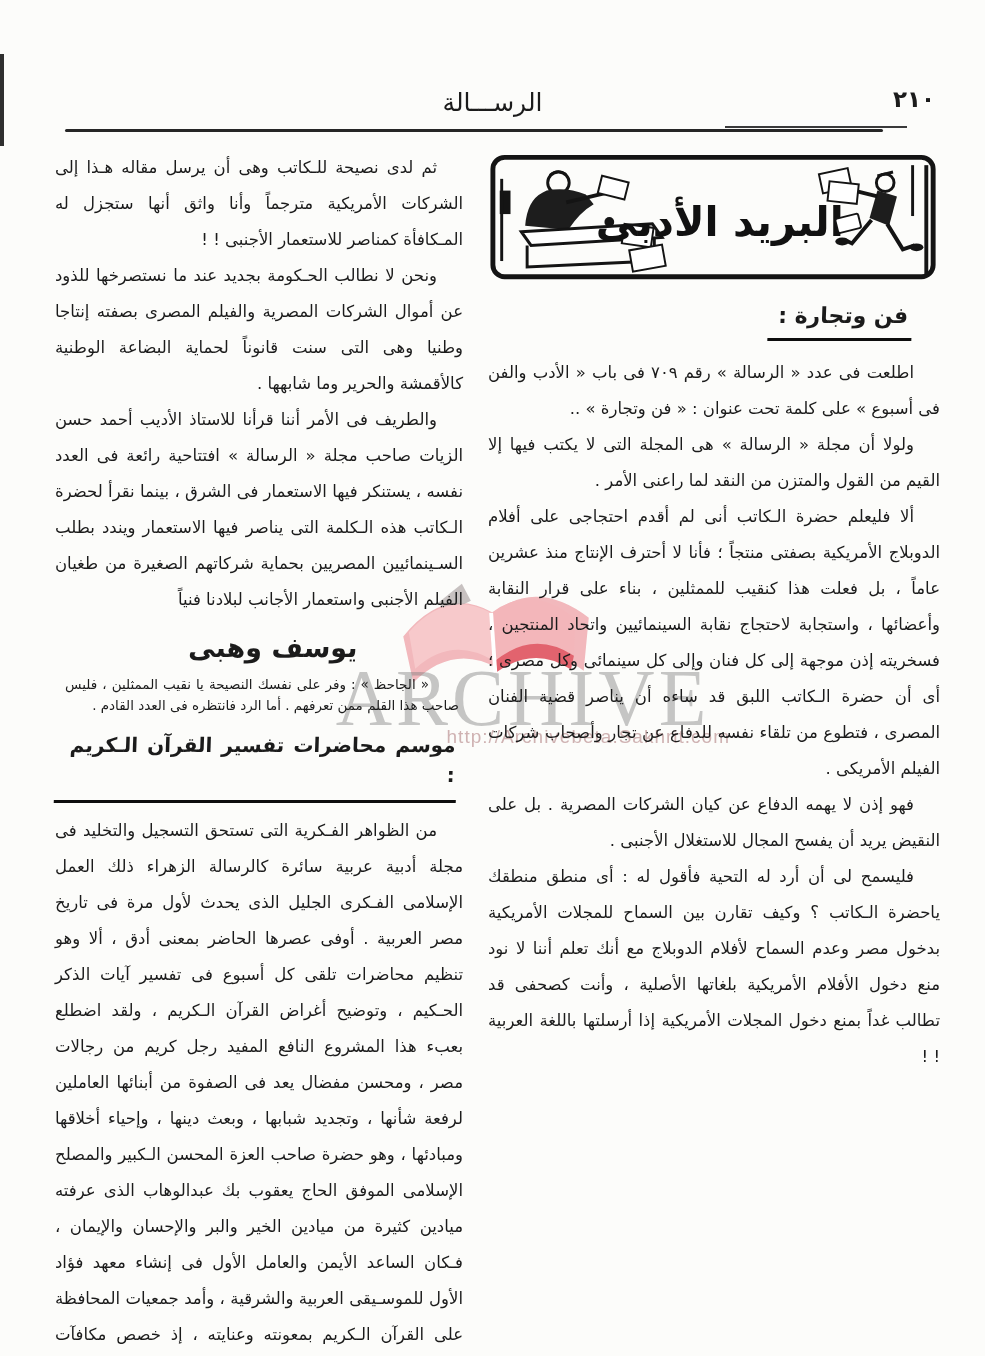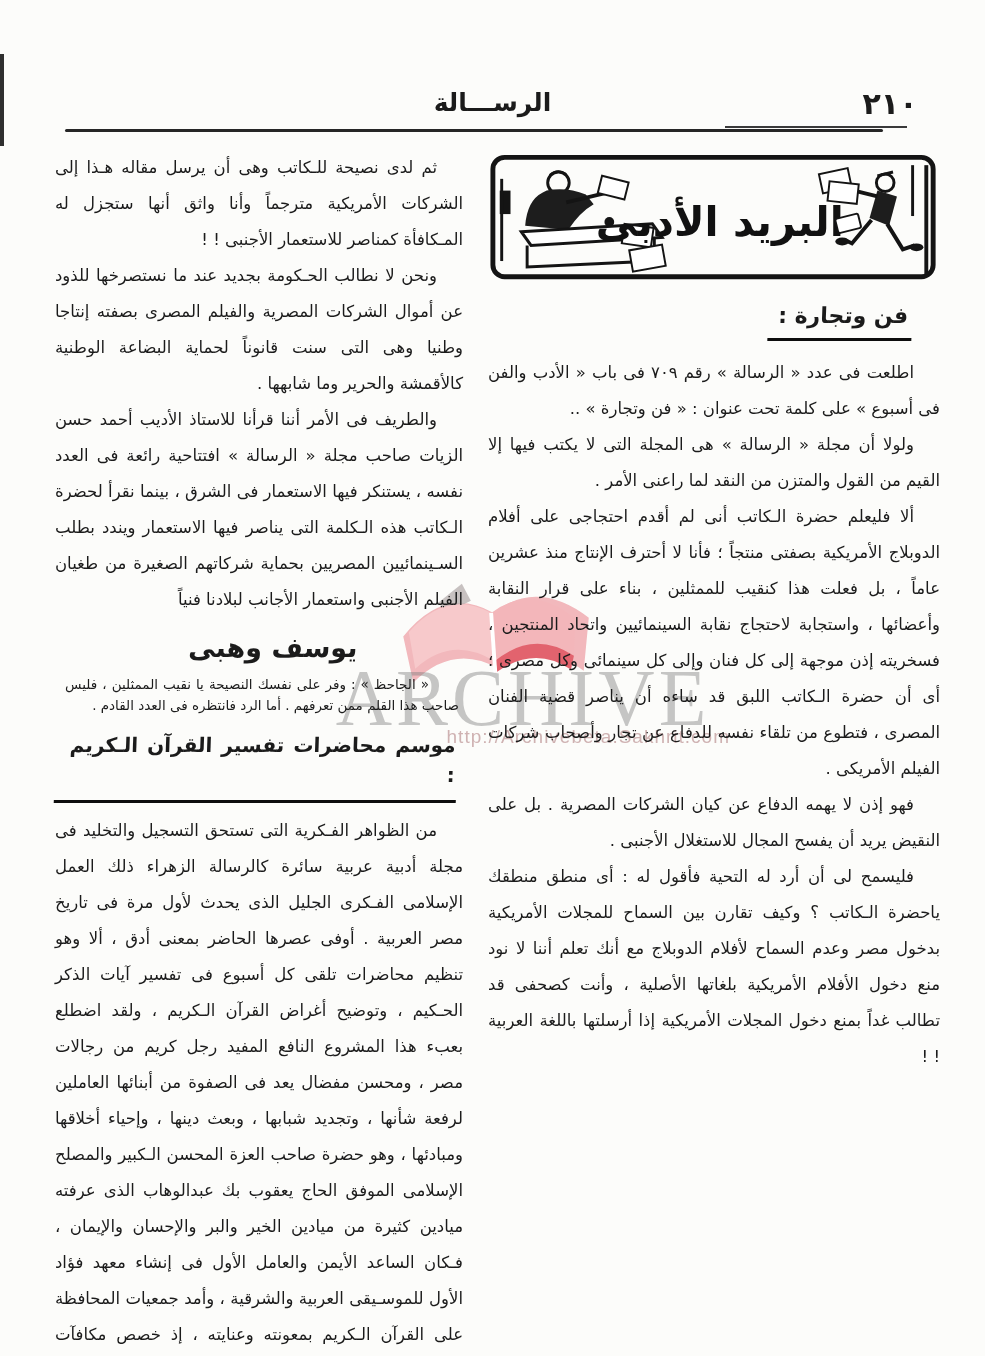--- a/index.html
+++ b/index.html
@@ -11,25 +11,25 @@
     overflow:hidden;
     font-family:"DejaVu Sans",sans-serif;
     color:#1b1b1b;
     direction:rtl;
   }
   
   .edge-sliver{position:absolute;left:0;top:54px;width:4px;height:92px;background:#2f2f2f;}
   
   .mag-title{
     position:absolute;top:88px;left:0;width:985px;text-align:center;
-    font-size:25px;font-weight:bold;letter-spacing:1px;
+    font-size:25px;font-weight:normal;letter-spacing:1px;
   }
   .page-num{
     position:absolute;top:86px;left:845px;width:90px;
-    font-size:30px;font-weight:bold;text-align:center;direction:ltr;
+    font-size:23px;font-weight:bold;text-align:right;direction:ltr;
   }
   .head-rule{position:absolute;top:129px;left:65px;width:818px;height:3px;background:#262626;border-radius:2px;}
   .head-rule2{position:absolute;top:126px;left:725px;width:182px;height:2px;background:#3a3a3a;}
   
   .col{position:absolute;top:150px;font-size:16.5px;line-height:36px;text-align:justify;z-index:2;}
   .col p{margin:0;text-indent:26px;}
   .col-left{left:55px;width:408px;}
   .col-right{right:45px;width:452px;}
   
   .banner{width:452px;height:135px;margin-bottom:10px;}

